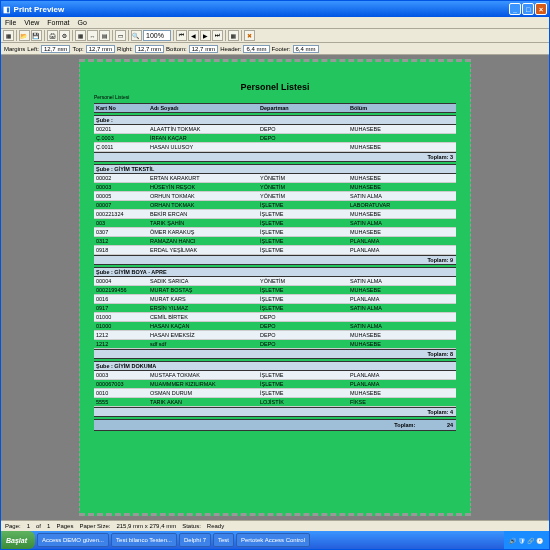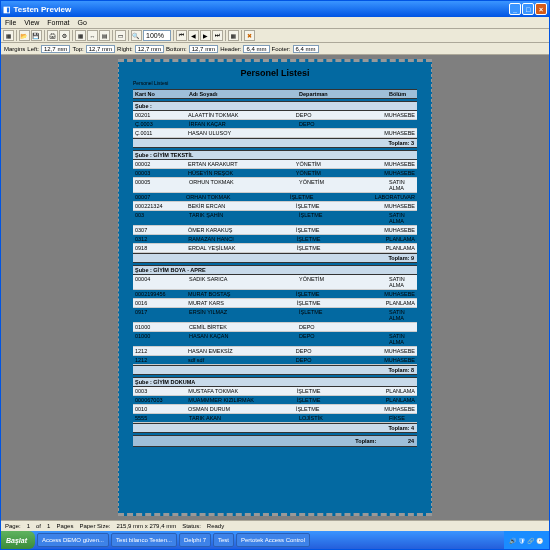--- a/index.html
+++ b/index.html
@@ -11,21 +11,21 @@
 .titlebar .wbtn.min,.titlebar .wbtn.max{background:#3a95ff}
 .menubar{height:12px;background:#ece9d8;display:flex;align-items:center;font-size:7px;border-bottom:1px solid #aca899}
 .menubar span{padding:0 4px}
 .toolbar{height:14px;background:#ece9d8;display:flex;align-items:center;padding:0 2px;border-bottom:1px solid #aca899;gap:1px}
 .tb{width:11px;height:11px;border:1px solid #aca899;background:#f5f4ea;font-size:6px;display:flex;align-items:center;justify-content:center}
 .tbsep{width:1px;height:11px;background:#aca899;margin:0 1px}
 .zoom{height:11px;font-size:7px;border:1px solid #7f9db9;background:#fff;padding:0 6px 0 2px;display:flex;align-items:center}
 .marginbar{height:12px;background:#ece9d8;display:flex;align-items:center;font-size:6px;border-bottom:1px solid #aca899;padding:0 3px;gap:2px}
 .marginbar .mv{background:#fff;border:1px solid #7f9db9;padding:0 2px}
 .preview{flex:1;background:#7f7f7f;display:flex;justify-content:center;overflow:hidden;padding:4px}
-.page{width:314px;background:#0369a1;border:3px dashed #999;border-left-width:1px;border-right-width:1px;padding:6px 14px;font-size:5.5px;color:#000;position:relative}
+.page{width:392px;background:#22c55e;border:3px dashed #999;border-left-width:1px;border-right-width:1px;padding:20px 14px;font-size:5.5px;color:#000;position:relative}
 .rtitle{text-align:center;font-weight:bold;font-size:9px;margin-bottom:2px}
 .plabel{font-size:5px;margin-bottom:3px}
 .hdr{display:flex;background:#9fbfd9;border-top:1px solid #333;border-bottom:1px solid #333;font-weight:bold}
 .hdr span,.row span{padding:1px 2px}
 .c1{width:54px}.c2{width:110px}.c3{width:90px}.c4{flex:1}
 .grp{background:#c8daea;font-weight:bold;padding:1px 2px;border-top:1px solid #333;border-bottom:1px solid #333;margin-top:2px}
 .row{display:flex;border-bottom:1px solid #ccc}
 .row:nth-child(odd){background:#eaf1f7}
 .tot{text-align:right;font-weight:bold;background:#c8daea;padding:1px 3px;border-top:1px solid #333;border-bottom:1px solid #333}
 .gtot{text-align:right;font-weight:bold;background:#9fbfd9;padding:2px 3px;border-top:1px solid #333;border-bottom:1px solid #333;margin-top:2px}
@@ -34,21 +34,21 @@
 .start{height:18px;background:linear-gradient(#5fb35f,#3a8b3a);padding:0 8px 0 5px;display:flex;align-items:center;font-weight:bold;font-style:italic;border-radius:0 6px 6px 0}
 .tbtn{height:14px;background:#3d82e8;border:1px solid #2a5fb5;margin-left:2px;padding:0 4px;display:flex;align-items:center;font-size:6px;border-radius:2px}
 .tray{margin-left:auto;background:#1a8cff;height:18px;padding:0 5px;display:flex;align-items:center;font-size:6px;gap:2px}
 </style>
 </head>
 <body>
 
 <div class="window">
  <div class="titlebar">
   <span>◧</span>
-  <span class="title">Testen Preview</span>
+  <span class="title">Print Preview</span>
   <span class="wbtn min">_</span>
   <span class="wbtn max">□</span>
   <span class="wbtn">×</span>
  </div>
  <div class="menubar">
   <span>File</span>
   <span>View</span>
   <span>Format</span>
   <span>Go</span>
  </div>

